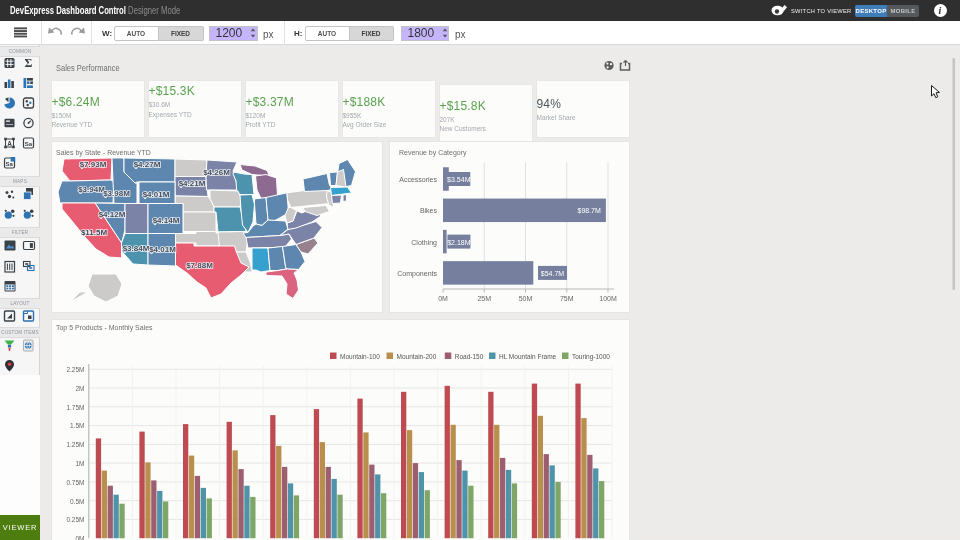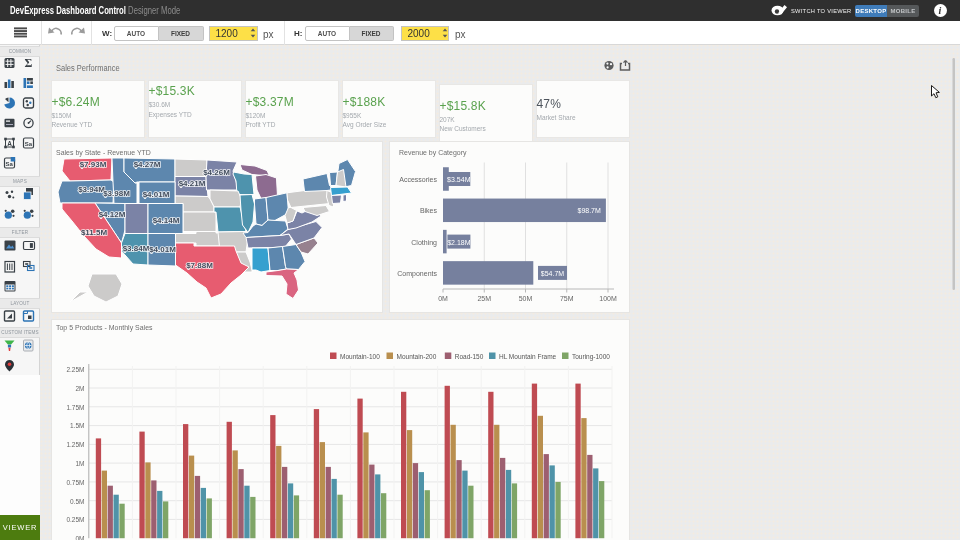--- a/index.html
+++ b/index.html
@@ -9,21 +9,21 @@
 #sidebar{left:0;top:45px;width:40px;height:495px;background:#f6f6f6;border-right:1px solid #d4d4d4}
 .sband{left:0;width:40px;height:11px;background:#eaeaea;border-top:1px solid #dcdcdc;border-bottom:1px solid #dcdcdc;color:#8e959c;font-size:4.6px;letter-spacing:.2px;text-align:center;line-height:10px;white-space:nowrap;overflow:hidden}
 .panel{background:#fcfcfb;border:1px solid #e6e5e3}
 .ptitle{color:#6e6e6e;font-size:7.5px;white-space:nowrap;transform:scaleX(.93);transform-origin:0 0}
 .card{background:#fcfcfb;border:1px solid #e8e7e5;text-align:left}
 .cv{font-size:12px;color:#5aa24e;margin-top:14px;letter-spacing:.2px}
 .cs{font-size:6.5px;color:#a3a8ad;margin-top:3px}
 .cl{font-size:6.5px;color:#a3a8ad;margin-top:2.5px}
 .tbtn{height:15px;font-size:6.5px;font-weight:bold;color:#4e4e4e;border:1px solid #c3c3c3;text-align:center;line-height:13px;background:#fff}
 .tsel{background:#d7d7d7;color:#3c3c3c}
-.spin{height:15px;background:#fde047;border:1px solid #c3c3c3;font-size:10px;color:#333;line-height:13px;padding-left:6px}
+.spin{height:15px;background:#c4b5fd;border:1px solid #c3c3c3;font-size:12px;color:#333;line-height:13px;padding-left:6px}
 .tlbl{font-size:8px;font-weight:bold;color:#333}
 .tpx{font-size:10px;color:#555}
 .vsep{width:1px;background:#e2e2e2;top:21px;height:24px}
 </style></head><body>
 <div class="abs" id="topbar"></div>
 <div class="abs" style="left:10px;top:5px;font-size:10px;color:#fff;font-weight:bold;white-space:nowrap;transform:scaleX(.77);transform-origin:0 0">DevExpress Dashboard Control <span style="color:#8d8d8d;font-weight:normal">Designer Mode</span></div>
 <div class="abs" style="left:791px;top:7.5px;font-size:6px;color:#f2f2f2;letter-spacing:.3px;transform:scaleX(.95);transform-origin:0 0">SWITCH TO VIEWER</div>
 <div class="abs" style="left:855px;top:4.5px;width:32px;height:12px;background:#3f7cba;border-radius:2px 0 0 2px;color:#fff;font-size:6px;font-weight:bold;text-align:center;line-height:12px;letter-spacing:.3px">DESKTOP</div>
 <div class="abs" style="left:887px;top:4.5px;width:32px;height:12px;background:#55585a;border-radius:0 2px 2px 0;color:#c3c6c8;font-size:6px;font-weight:bold;text-align:center;line-height:12px;letter-spacing:.3px">MOBILE</div>
 <div class="abs" style="left:933.5px;top:4px;width:13px;height:13px;border-radius:50%;background:#fff;color:#2f2f2f;font-size:10px;text-align:center;line-height:13px;font-family:'Liberation Serif',serif;font-weight:bold;font-style:italic">i</div>
@@ -32,21 +32,21 @@
 <div class="abs vsep" style="left:91px"></div>
 <div class="abs vsep" style="left:284px"></div>
 <div class="abs tlbl" style="left:102px;top:29px">W:</div>
 <div class="abs tbtn" style="left:113.5px;top:25.5px;width:45px;border-radius:2px 0 0 2px">AUTO</div>
 <div class="abs tbtn tsel" style="left:158.5px;top:25.5px;width:45px;border-left:none;border-radius:0 2px 2px 0">FIXED</div>
 <div class="abs spin" style="left:208.5px;top:25.5px;width:49px">1200</div>
 <div class="abs tpx" style="left:263px;top:29px">px</div>
 <div class="abs tlbl" style="left:294px;top:29px">H:</div>
 <div class="abs tbtn" style="left:304.5px;top:25.5px;width:45px;border-radius:2px 0 0 2px">AUTO</div>
 <div class="abs tbtn tsel" style="left:349.5px;top:25.5px;width:44px;border-left:none;border-radius:0 2px 2px 0">FIXED</div>
-<div class="abs spin" style="left:400.5px;top:25.5px;width:48px">2000</div>
+<div class="abs spin" style="left:400.5px;top:25.5px;width:48px">1800</div>
 <div class="abs tpx" style="left:455px;top:29px">px</div>
 <div class="abs" id="sidebar"></div>
 <div class="abs sband" style="top:45.5px">COMMON</div>
 <div class="abs sband" style="top:175.5px">MAPS</div>
 <div class="abs sband" style="top:226.5px">FILTER</div>
 <div class="abs sband" style="top:297.5px">LAYOUT</div>
 <div class="abs sband" style="top:326.5px">CUSTOM ITEMS</div>
 <div class="abs" style="left:0;top:375px;width:40px;height:140px;background:#fdfdfd"></div>
 <div class="abs" style="left:0;top:514.5px;width:40px;height:25.5px;background:#4d7c0f;color:#fff;font-size:7.5px;letter-spacing:.8px;text-align:center;line-height:25.5px">VIEWER</div>
 <div class="abs" style="left:56px;top:62.5px;width:300px;height:13px;color:#6e6e6e;font-size:8.5px;transform:scaleX(.88);transform-origin:0 0">Sales Performance</div>
@@ -69,21 +69,21 @@
     <div class="cv" style="color:#5aa24e;margin-top:13.5px">+$188K</div>
     <div class="cs">$955K</div>
     <div class="cl">Avg Order Size</div>
   </div>
 <div class="abs card" style="left:438.5px;top:84px;width:94px;height:57.5px">
     <div class="cv" style="color:#5aa24e;margin-top:13.5px">+$15.8K</div>
     <div class="cs">207K</div>
     <div class="cl">New Customers</div>
   </div>
 <div class="abs card" style="left:535.5px;top:80px;width:94px;height:57.5px">
-    <div class="cv" style="color:#4d545c;margin-top:16px">47%</div>
+    <div class="cv" style="color:#4d545c;margin-top:16px">94%</div>
     <div class="cl">Market Share</div>
   </div>
 <div class="abs panel" style="left:50.5px;top:141px;width:332.5px;height:171.5px"></div>
 <div class="abs ptitle" style="left:56px;top:147.5px">Sales by State - Revenue YTD</div>
 <div class="abs panel" style="left:389px;top:141px;width:240.5px;height:171.5px"></div>
 <div class="abs ptitle" style="left:399px;top:147.5px">Revenue by Category</div>
 <div class="abs panel" style="left:50.5px;top:318.5px;width:579px;height:230px"></div>
 <div class="abs ptitle" style="left:56px;top:322.5px">Top 5 Products - Monthly Sales</div>
 <svg class="abs" style="left:0;top:0" width="960" height="540" viewBox="0 0 960 540">
 <rect x="14" y="27.4" width="13" height="1.9" fill="#4b4b4b"></rect>

